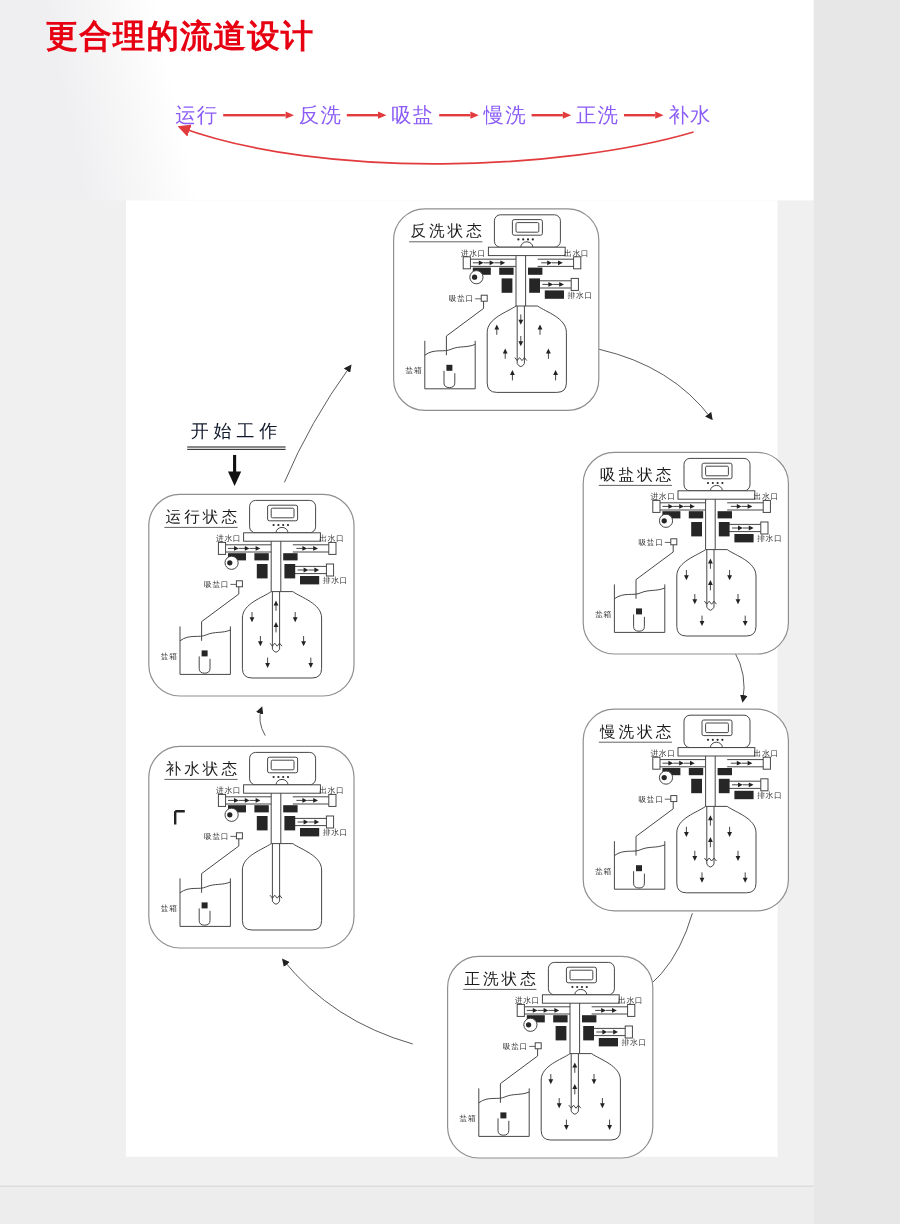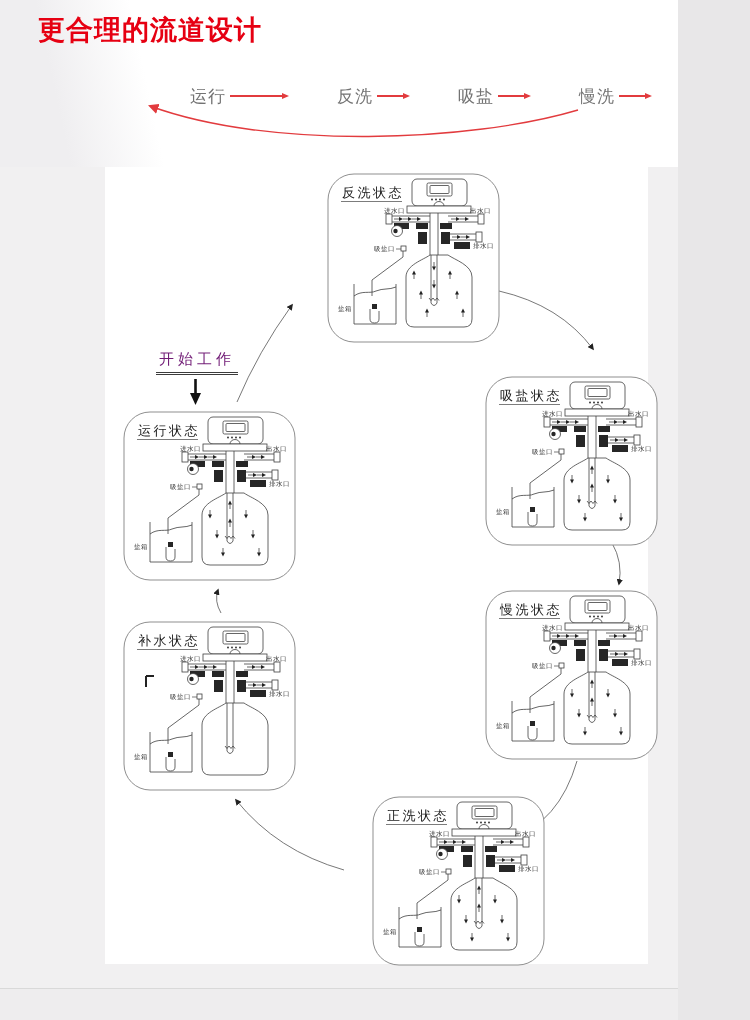--- a/index.html
+++ b/index.html
@@ -6,37 +6,37 @@
   html,body{margin:0;padding:0;background:#e8e7e8;}
   .page{position:relative;width:678px;height:1020px;background:#f1f0f1;overflow:hidden;
         font-family:"Liberation Sans",sans-serif;}
   
   .header{position:absolute;left:0;top:0;width:750px;height:167px;
           background:linear-gradient(78deg,#efeef0 9%,#ffffff 21%);}
   .page-title{position:absolute;left:38px;top:12px;font-size:27px;font-weight:700;
               letter-spacing:1px;color:var(--title-red);}
   
   .flow-row{position:absolute;left:146px;top:85px;height:22px;display:flex;align-items:center;}
-  .fstep{font-size:17px;color:#737373;letter-spacing:1px;white-space:nowrap;
-         font-family:Liberation Sans, sans-serif;margin-left:44px;}
+  .fstep{font-size:17px;color:#8b5cf6;letter-spacing:1px;white-space:nowrap;
+         font-family:Liberation Sans, sans-serif;}
   .farrow{display:inline-flex;align-items:center;margin:0 4px;}
   .farrow .shaft{height:1.6px;background:var(--arrow-red);}
   .farrow.long .shaft{width:52px;}
   .farrow.short .shaft{width:26px;}
   .farrow .head{width:0;height:0;border-left:7px solid var(--arrow-red);
                 border-top:3.5px solid transparent;border-bottom:3.5px solid transparent;}
   .return-curve{position:absolute;left:140px;top:98px;width:455px;height:46px;overflow:visible;}
   
   .panel{position:absolute;left:105px;top:167px;width:543px;height:797px;background:#ffffff;}
   
   #cluster{position:absolute;left:16px;top:0;width:750px;height:1020px;}
   .connectors{position:absolute;left:0;top:0;width:750px;height:1020px;pointer-events:none;}
   
   .start-label{position:absolute;left:156px;top:350px;font-family:"DejaVu Serif",serif;
-               font-size:15px;letter-spacing:4px;color:#701a75;border-bottom:3px double #3c3c3c;
+               font-size:15px;letter-spacing:4px;color:#0f172a;border-bottom:3px double #3c3c3c;
                padding:0 3px 3px 3px;}
   .start-arrow{position:absolute;left:188px;top:379px;width:15px;height:27px;}
   
   .state-box{position:absolute;width:175px;height:172px;}
   .state-box svg{width:100%;height:100%;overflow:visible;display:block;}
   .diagram-backwash{left:310px;top:172px;}
   .diagram-brine{left:468px;top:375px;}
   .diagram-slow{left:468px;top:589px;}
   .diagram-fast{left:355px;top:795px;}
   .diagram-refill{left:106px;top:620px;}

